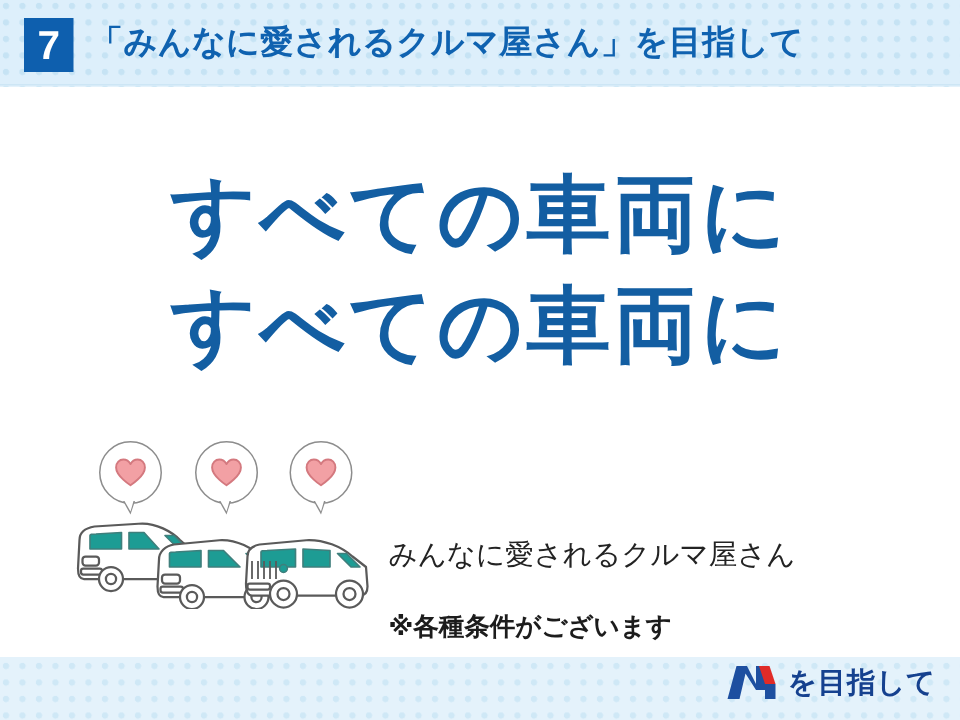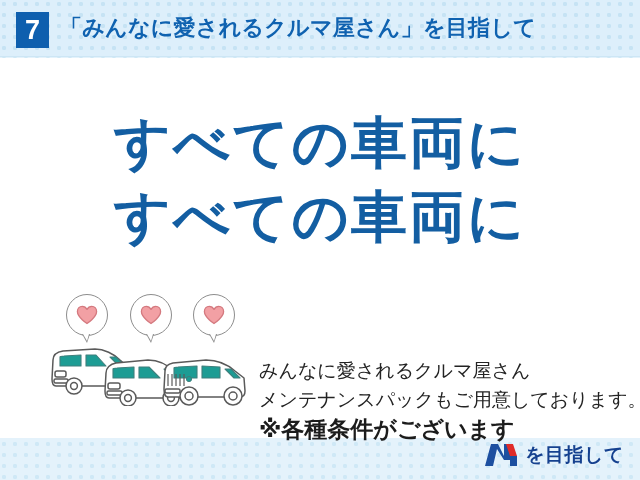--- a/index.html
+++ b/index.html
@@ -147,26 +147,26 @@
     width: 375px;
     color: #222222;
   }
   .copy-line {
     font-size: 19px;
     line-height: 29px;
     white-space: nowrap;
     color: #232323;
   }
   .copy-note {
-    font-size: 23px;
+    font-size: 17px;
     line-height: 29px;
     font-weight: bold;
     white-space: nowrap;
     color: #1c1c1c;
-    margin-top: 1px;
+    margin-top: 18px;
   }
 
   
   #footer-logo {
     position: absolute;
     right: 16px; bottom: 12px;
     display: flex;
     align-items: center;
     gap: 7px;
   }
@@ -263,21 +263,20 @@
             <circle cx="141" cy="55" r="9" fill="#ffffff"></circle>
             <circle cx="141" cy="55" r="4" fill="#ffffff"></circle>
             <circle cx="185" cy="55" r="9" fill="#ffffff"></circle>
             <circle cx="185" cy="55" r="4" fill="#ffffff"></circle>
           </g>
         </svg>
       </div>
 
       <div id="body-copy">
         <div class="copy-line">みんなに愛されるクルマ屋さん</div>
-        <div class="copy-line">メンテナンスパックもご用意しております。</div>
         <div class="copy-note">※各種条件がございます</div>
       </div>
 
     </div>
   </div>
 
   <div id="footer-logo">
     <svg id="logo-mark" width="34" height="26" viewBox="0 0 34 26">
       <path d="M1 24 L7 2 L14 2 L20 14 L20 2 L27 2 L27 18 L20 18 L13 7 L9 24 Z" fill="#1d4fa0"></path>
       <path d="M22 2 L29 2 L33 14 L26 14 Z" fill="#e02b28"></path>

